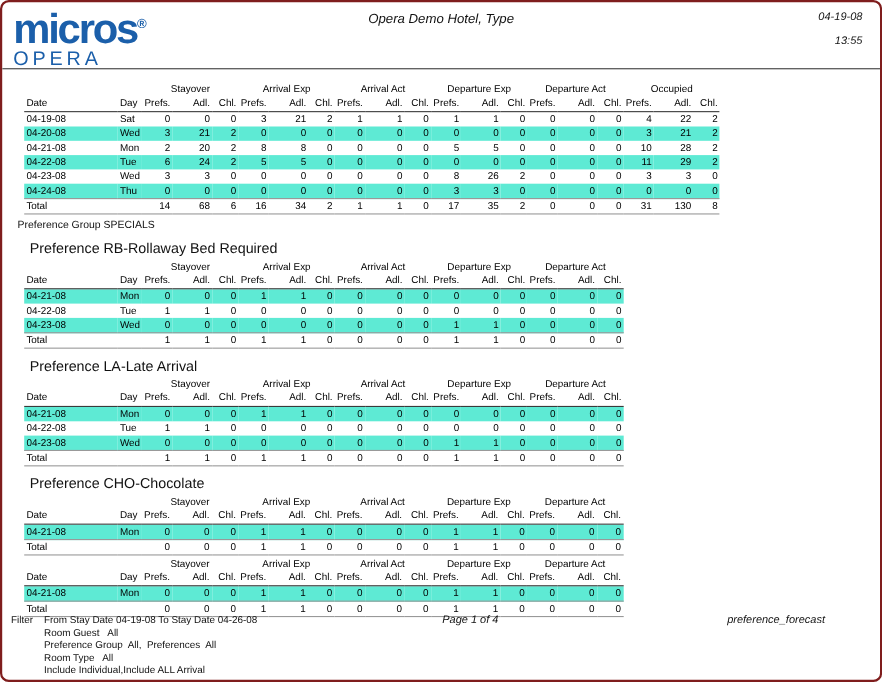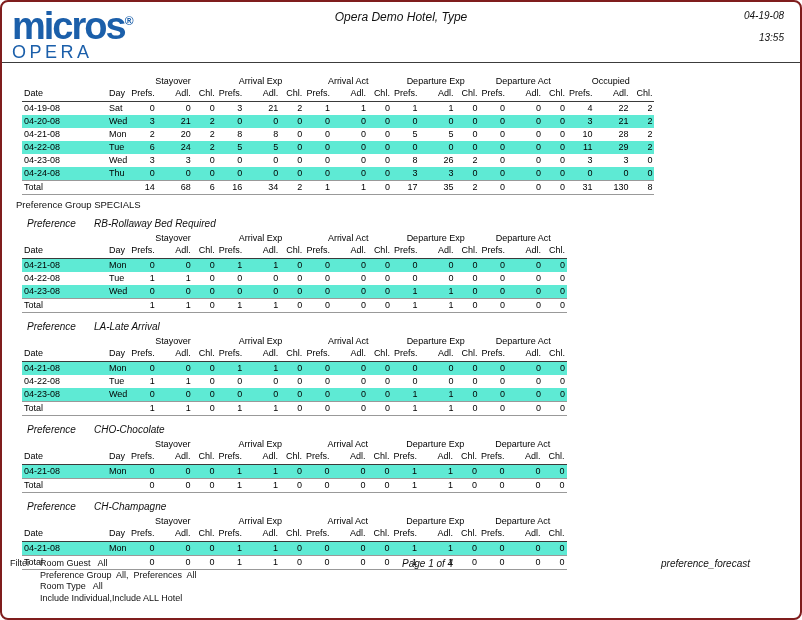--- a/index.html
+++ b/index.html
@@ -39,21 +39,21 @@
   main { padding:11px 0 0 20px; }
   table.rpt { border-collapse:collapse; table-layout:fixed; font-size:9px; line-height:11px; color:#000; }
   .rpt th { font-weight:normal; }
   .rpt tr.grp th { text-align:center; padding:2px 0 1px; }
   .rpt tr.cols th { text-align:right; padding:0 2px 2px; border-bottom:1px solid #3a3a3a; }
   .rpt .l { text-align:left !important; }
   .rpt td { text-align:right; padding:1px 2px; height:13px; }
   .rpt tbody tr.shade { background:#5eead4; }
   .rpt tr.total td { border-top:1px solid #999; border-bottom:1px solid #999; }
   .pref-group-line { margin:4px 0 3px -6px; font-size:9.5px; }
-  .section .pref-line { margin:8px 0 2px 5px; font-size:10px;font-style:italic; }
+  .section .pref-line { margin:8px 0 2px 5px; font-size:13px; }
   .pref-label { display:inline-block; width:67px; }
   
   footer { position:absolute; left:0; right:0; top:556px; font-size:9px; }
   .filter-label { position:absolute; left:8px; top:0; }
   .filter-lines { position:absolute; left:38px; top:0; line-height:11.5px; white-space:pre; }
   .page-num { position:absolute; left:400px; top:0; font-style:italic; font-size:10px; }
   .report-file { position:absolute; right:50px; top:0; font-style:italic; font-size:10px; }
 </style>
 </head>
 <body>
@@ -642,21 +642,20 @@
                 <td>1</td>
                 <td>0</td>
                 <td>0</td>
                 <td>0</td>
                 <td>0</td>
               </tr>
             </tbody>
           </table>
         </div>
         <div class="section">
-          <div class="pref-line"><span class="pref-label">Preference</span><span class="pref-name">CH-Champagne</span></div>
           <table class="rpt">
             <colgroup>
               <col style="width: 85px;">
               <col style="width: 22px;">
               <col style="width: 24px;">
               <col style="width: 36px;">
               <col style="width: 24px;">
               <col style="width: 24px;">
               <col style="width: 36px;">
               <col style="width: 24px;">
@@ -738,18 +737,18 @@
                 <td>0</td>
               </tr>
             </tbody>
           </table>
         </div>
       </div>
   </main>
 
   <footer>
     <div class="filter-label">Filter</div>
-    <div class="filter-lines" id="filter-lines"><div>Room Guest   All</div><div>Preference Group  All,  Preferences  All</div><div>Room Type   All</div><div>Include Individual,Include ALL Hotel</div></div>
+    <div class="filter-lines" id="filter-lines"><div>From Stay Date 04-19-08 To Stay Date 04-26-08</div><div>Room Guest   All</div><div>Preference Group  All,  Preferences  All</div><div>Room Type   All</div><div>Include Individual,Include ALL Arrival</div></div>
     <div class="page-num">Page 1 of 4</div>
     <div class="report-file">preference_forecast</div>
   </footer>
 
 </div>
 
 </body></html>

